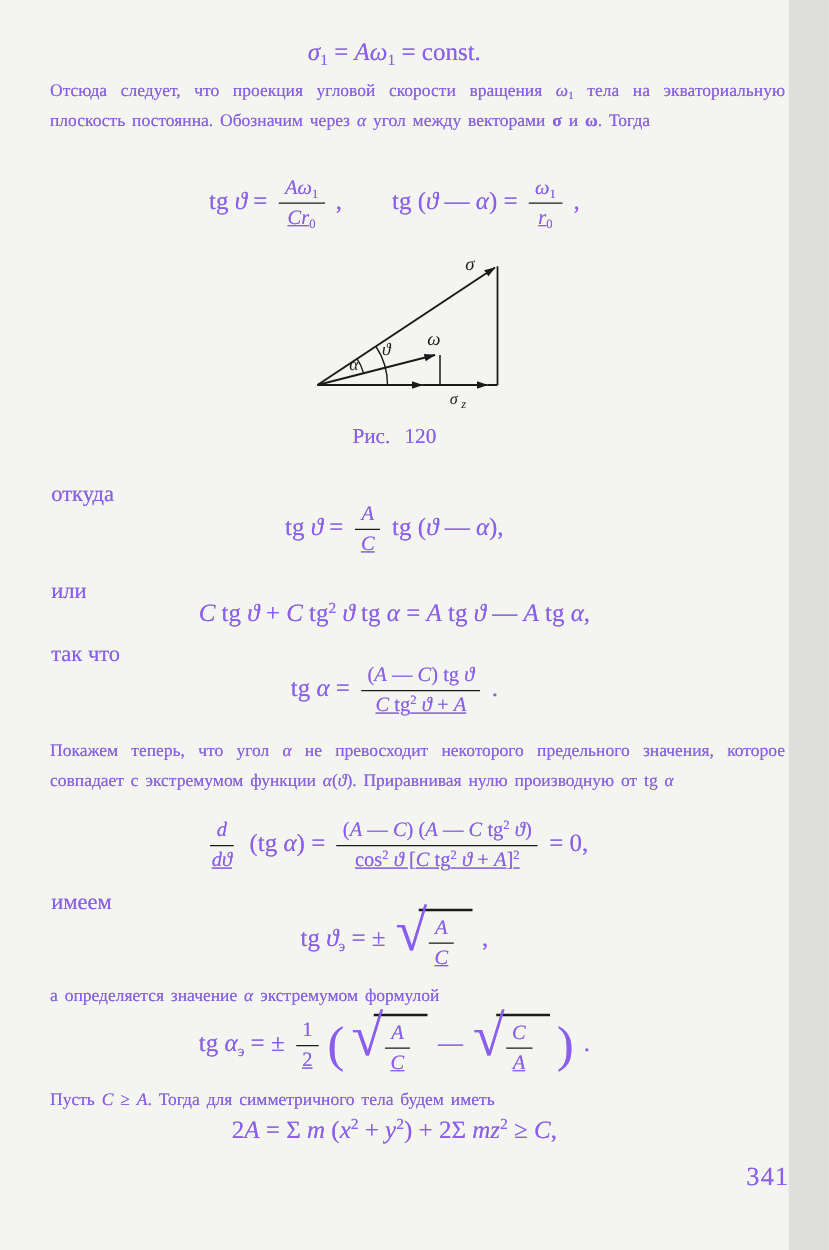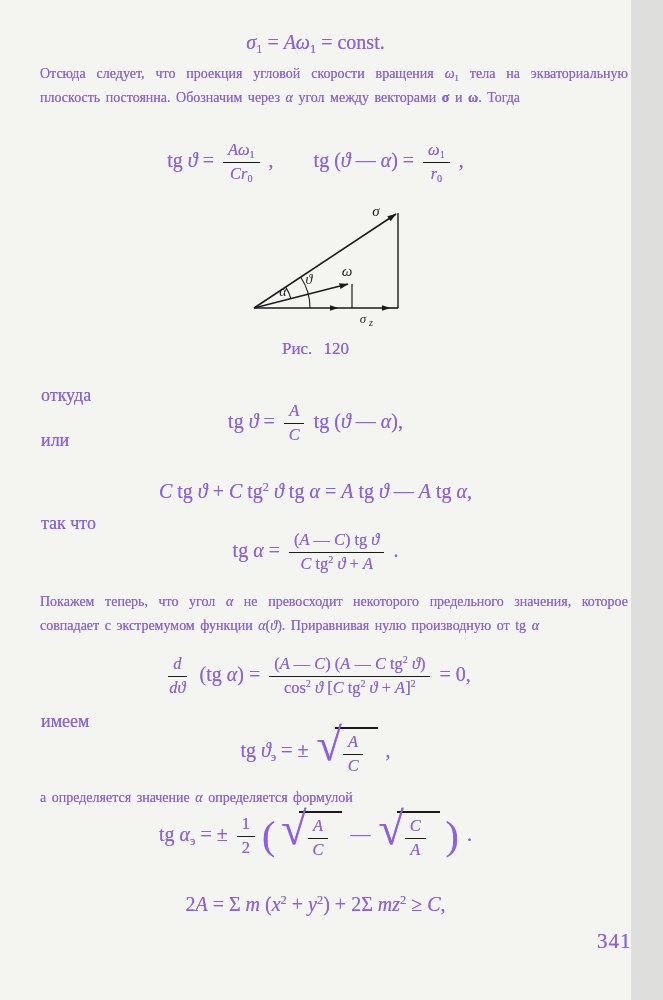--- a/index.html
+++ b/index.html
@@ -30,21 +30,21 @@
   .it{font-style:italic;}
   .bf{font-weight:bold;}
   .rm{font-style:normal;}
   .sb{font-size:.62em;vertical-align:-.3em;line-height:0;}
   .sp{font-size:.62em;vertical-align:.55em;line-height:0;}
   .frac{
     display:inline-flex;flex-direction:column;align-items:center;
     vertical-align:middle;font-size:.82em;line-height:1.15;margin:0 4px;justify-content:center;
   }
   .frac .num{display:block;padding:0 5px 2px;border-bottom:1.7px solid #1a1a1a;text-align:center;white-space:pre;}
-  .frac .den{display:block;padding:2px 5px 0;text-align:center;white-space:pre;}
+  .frac .den{display:block;padding:2px 5px 0;text-align:center;white-space:pre;text-decoration:underline;}
   .sqrt{display:inline-flex;align-items:flex-start;vertical-align:middle;margin:0 3px;}
   .sqrt-sign{font-size:46px;line-height:46px;transform:translateY(-5px);}
   .sqrt-body{border-top:2px solid #1a1a1a;margin-left:-7px;padding:4px 10px 2px 4px;display:inline-flex;align-items:center;}
   .bigp{font-size:40px;line-height:1;vertical-align:middle;margin:0 3px;font-weight:400;}
   .caption{
     position:absolute;left:0;width:100%;top:339px;text-align:center;
     font-size:17px;word-spacing:7px;text-shadow:0 0 .5px rgba(20,20,20,.45);
   }
   .figure{position:absolute;left:225px;top:196px;}
   .figure text{fill:#1a1a1a;font-family:"Liberation Serif","DejaVu Serif",serif;}
@@ -100,21 +100,21 @@
   </svg>
 
   <div class="caption">Рис. 120</div>
 
   <div class="word" style="top:385px">откуда</div>
 
   <div class="eq" style="top:402px">
     <span class="eq-inner"><span class="rm">tg </span><span class="it">ϑ</span><span class="rm"> = </span><span class="frac"><span class="num"><span class="it">A</span></span><span class="den"><span class="it">C</span></span></span><span class="rm"> tg (</span><span class="it">ϑ</span><span class="rm"> — </span><span class="it">α</span><span class="rm">),</span></span>
   </div>
 
-  <div class="word" style="top:430px">или</div>
+  <div class="word" style="top:462px">или</div>
 
   <div class="eq" style="top:480px">
     <span class="eq-inner"><span class="it">C</span><span class="rm"> tg </span><span class="it">ϑ</span><span class="rm"> + </span><span class="it">C</span><span class="rm"> tg</span><span class="sp">2</span><span class="rm"> </span><span class="it">ϑ</span><span class="rm"> tg </span><span class="it">α</span><span class="rm"> = </span><span class="it">A</span><span class="rm"> tg </span><span class="it">ϑ</span><span class="rm"> — </span><span class="it">A</span><span class="rm"> tg </span><span class="it">α</span><span class="rm">,</span></span>
   </div>
 
   <div class="word" style="top:513px">так что</div>
 
   <div class="eq" style="top:531px">
     <span class="eq-inner"><span class="rm">tg </span><span class="it">α</span><span class="rm"> = </span><span class="frac"><span class="num"><span class="rm">(</span><span class="it">A</span><span class="rm"> — </span><span class="it">C</span><span class="rm">) tg </span><span class="it">ϑ</span></span><span class="den"><span class="it">C</span><span class="rm"> tg</span><span class="sp">2</span><span class="rm"> </span><span class="it">ϑ</span><span class="rm"> + </span><span class="it">A</span></span></span><span class="rm"> .</span></span>
   </div>
@@ -124,26 +124,27 @@
   <div class="eq" style="top:655px">
     <span class="eq-inner"><span class="frac"><span class="num"><span class="it">d</span></span><span class="den"><span class="it">dϑ</span></span></span><span class="rm"> (tg </span><span class="it">α</span><span class="rm">) = </span><span class="frac"><span class="num"><span class="rm">(</span><span class="it">A</span><span class="rm"> — </span><span class="it">C</span><span class="rm">) (</span><span class="it">A</span><span class="rm"> — </span><span class="it">C</span><span class="rm"> tg</span><span class="sp">2</span><span class="rm"> </span><span class="it">ϑ</span><span class="rm">)</span></span><span class="den"><span class="rm">cos</span><span class="sp">2</span><span class="rm"> </span><span class="it">ϑ</span><span class="rm"> [</span><span class="it">C</span><span class="rm"> tg</span><span class="sp">2</span><span class="rm"> </span><span class="it">ϑ</span><span class="rm"> + </span><span class="it">A</span><span class="rm">]</span><span class="sp">2</span></span></span><span class="rm"> = 0,</span></span>
   </div>
 
   <div class="word" style="top:711px">имеем</div>
 
   <div class="eq" style="top:727px">
     <span class="eq-inner"><span class="rm">tg </span><span class="it">ϑ</span><span class="sb">э</span><span class="rm"> = ± </span><span class="sqrt"><span class="sqrt-sign">√</span><span class="sqrt-body"><span class="frac"><span class="num"><span class="it">A</span></span><span class="den"><span class="it">C</span></span></span></span></span><span class="rm"> ,</span></span>
   </div>
 
-  <div class="para" style="top:786px"><span class="rm">а определяется значение </span><span class="it">α</span><span class="rm"> определяется формулой</span></div>
+  <div class="para" style="top:786px"><span class="rm">а определяется значение </span><span class="it">α</span><span class="rm"> экстремумом формулой</span></div>
 
   <div class="eq" style="top:811px">
     <span class="eq-inner"><span class="rm">tg </span><span class="it">α</span><span class="sb">э</span><span class="rm"> = ± </span><span class="frac"><span class="num"><span class="rm">1</span></span><span class="den"><span class="rm">2</span></span></span><span class="bigp">(</span><span class="sqrt"><span class="sqrt-sign">√</span><span class="sqrt-body"><span class="frac"><span class="num"><span class="it">A</span></span><span class="den"><span class="it">C</span></span></span></span></span><span class="rm"> — </span><span class="sqrt"><span class="sqrt-sign">√</span><span class="sqrt-body"><span class="frac"><span class="num"><span class="it">C</span></span><span class="den"><span class="it">A</span></span></span></span></span><span class="bigp">)</span><span class="rm"> .</span></span>
   </div>
 
+  <div class="para" style="top:869px"><span class="rm">Пусть </span><span class="it">C</span><span class="rm"> ≥ </span><span class="it">A</span><span class="rm">. Тогда для симметричного тела будем иметь</span></div>
 
   <div class="eq" style="top:893px">
     <span class="eq-inner"><span class="rm">2</span><span class="it">A</span><span class="rm"> = Σ </span><span class="it">m</span><span class="rm"> (</span><span class="it">x</span><span class="sp">2</span><span class="rm"> + </span><span class="it">y</span><span class="sp">2</span><span class="rm">) + 2Σ </span><span class="it">mz</span><span class="sp">2</span><span class="rm"> ≥ </span><span class="it">C</span><span class="rm">,</span></span>
   </div>
 
   <div class="pagenum">341</div>
 
 </div>
 
 </body></html>

